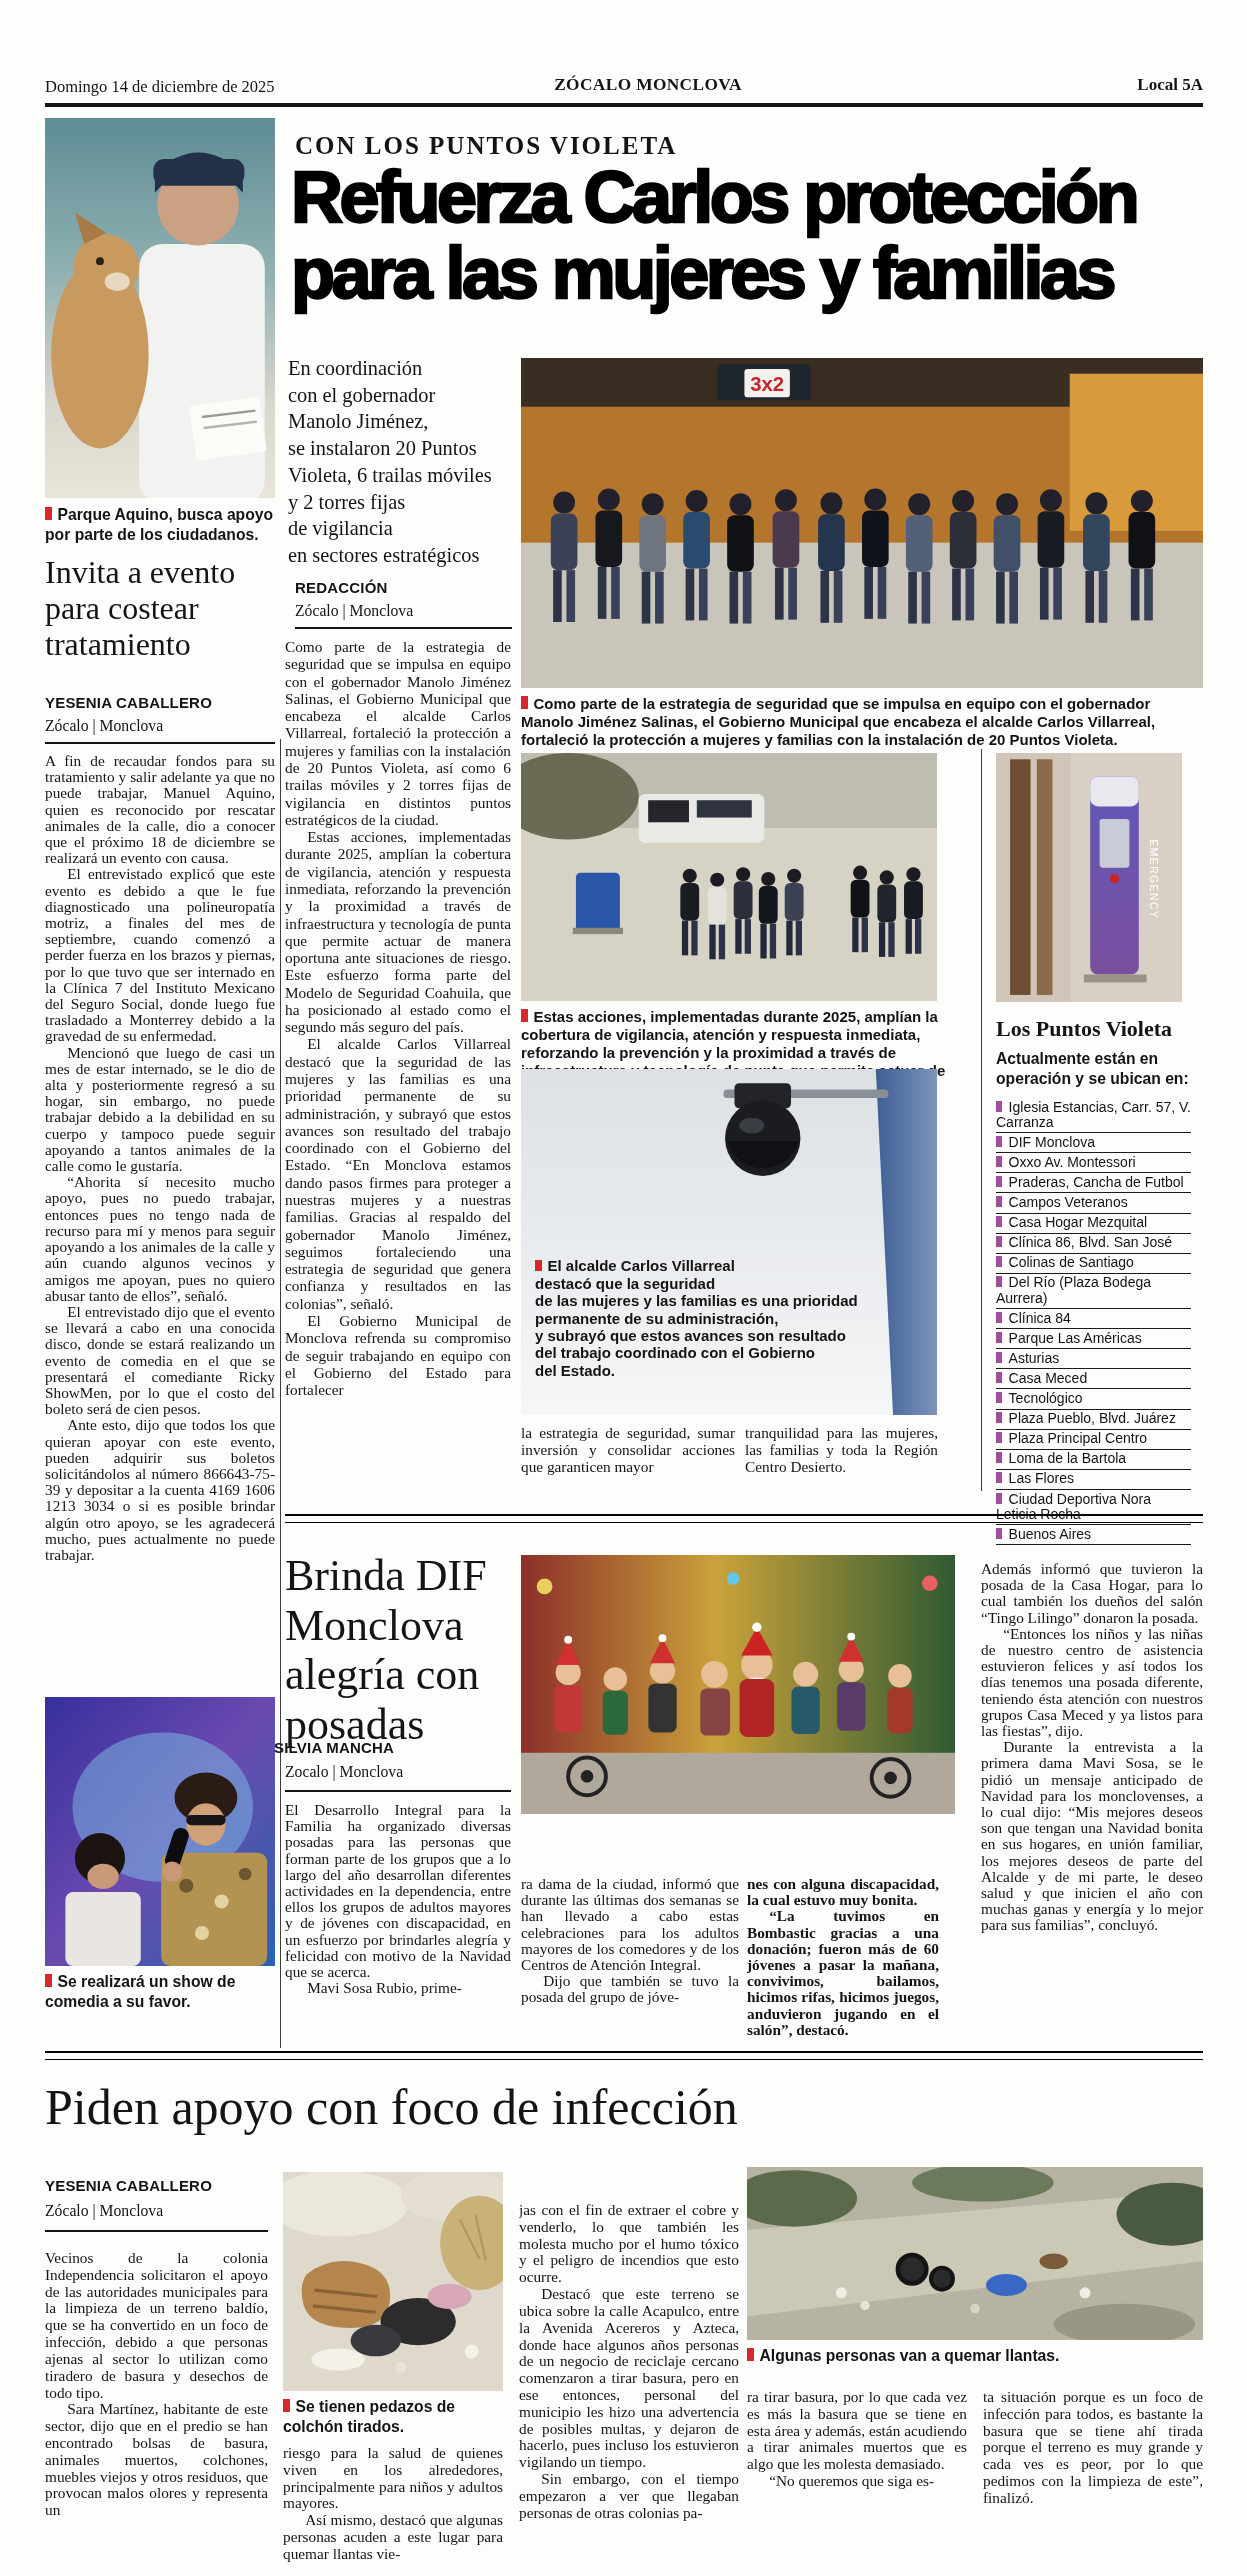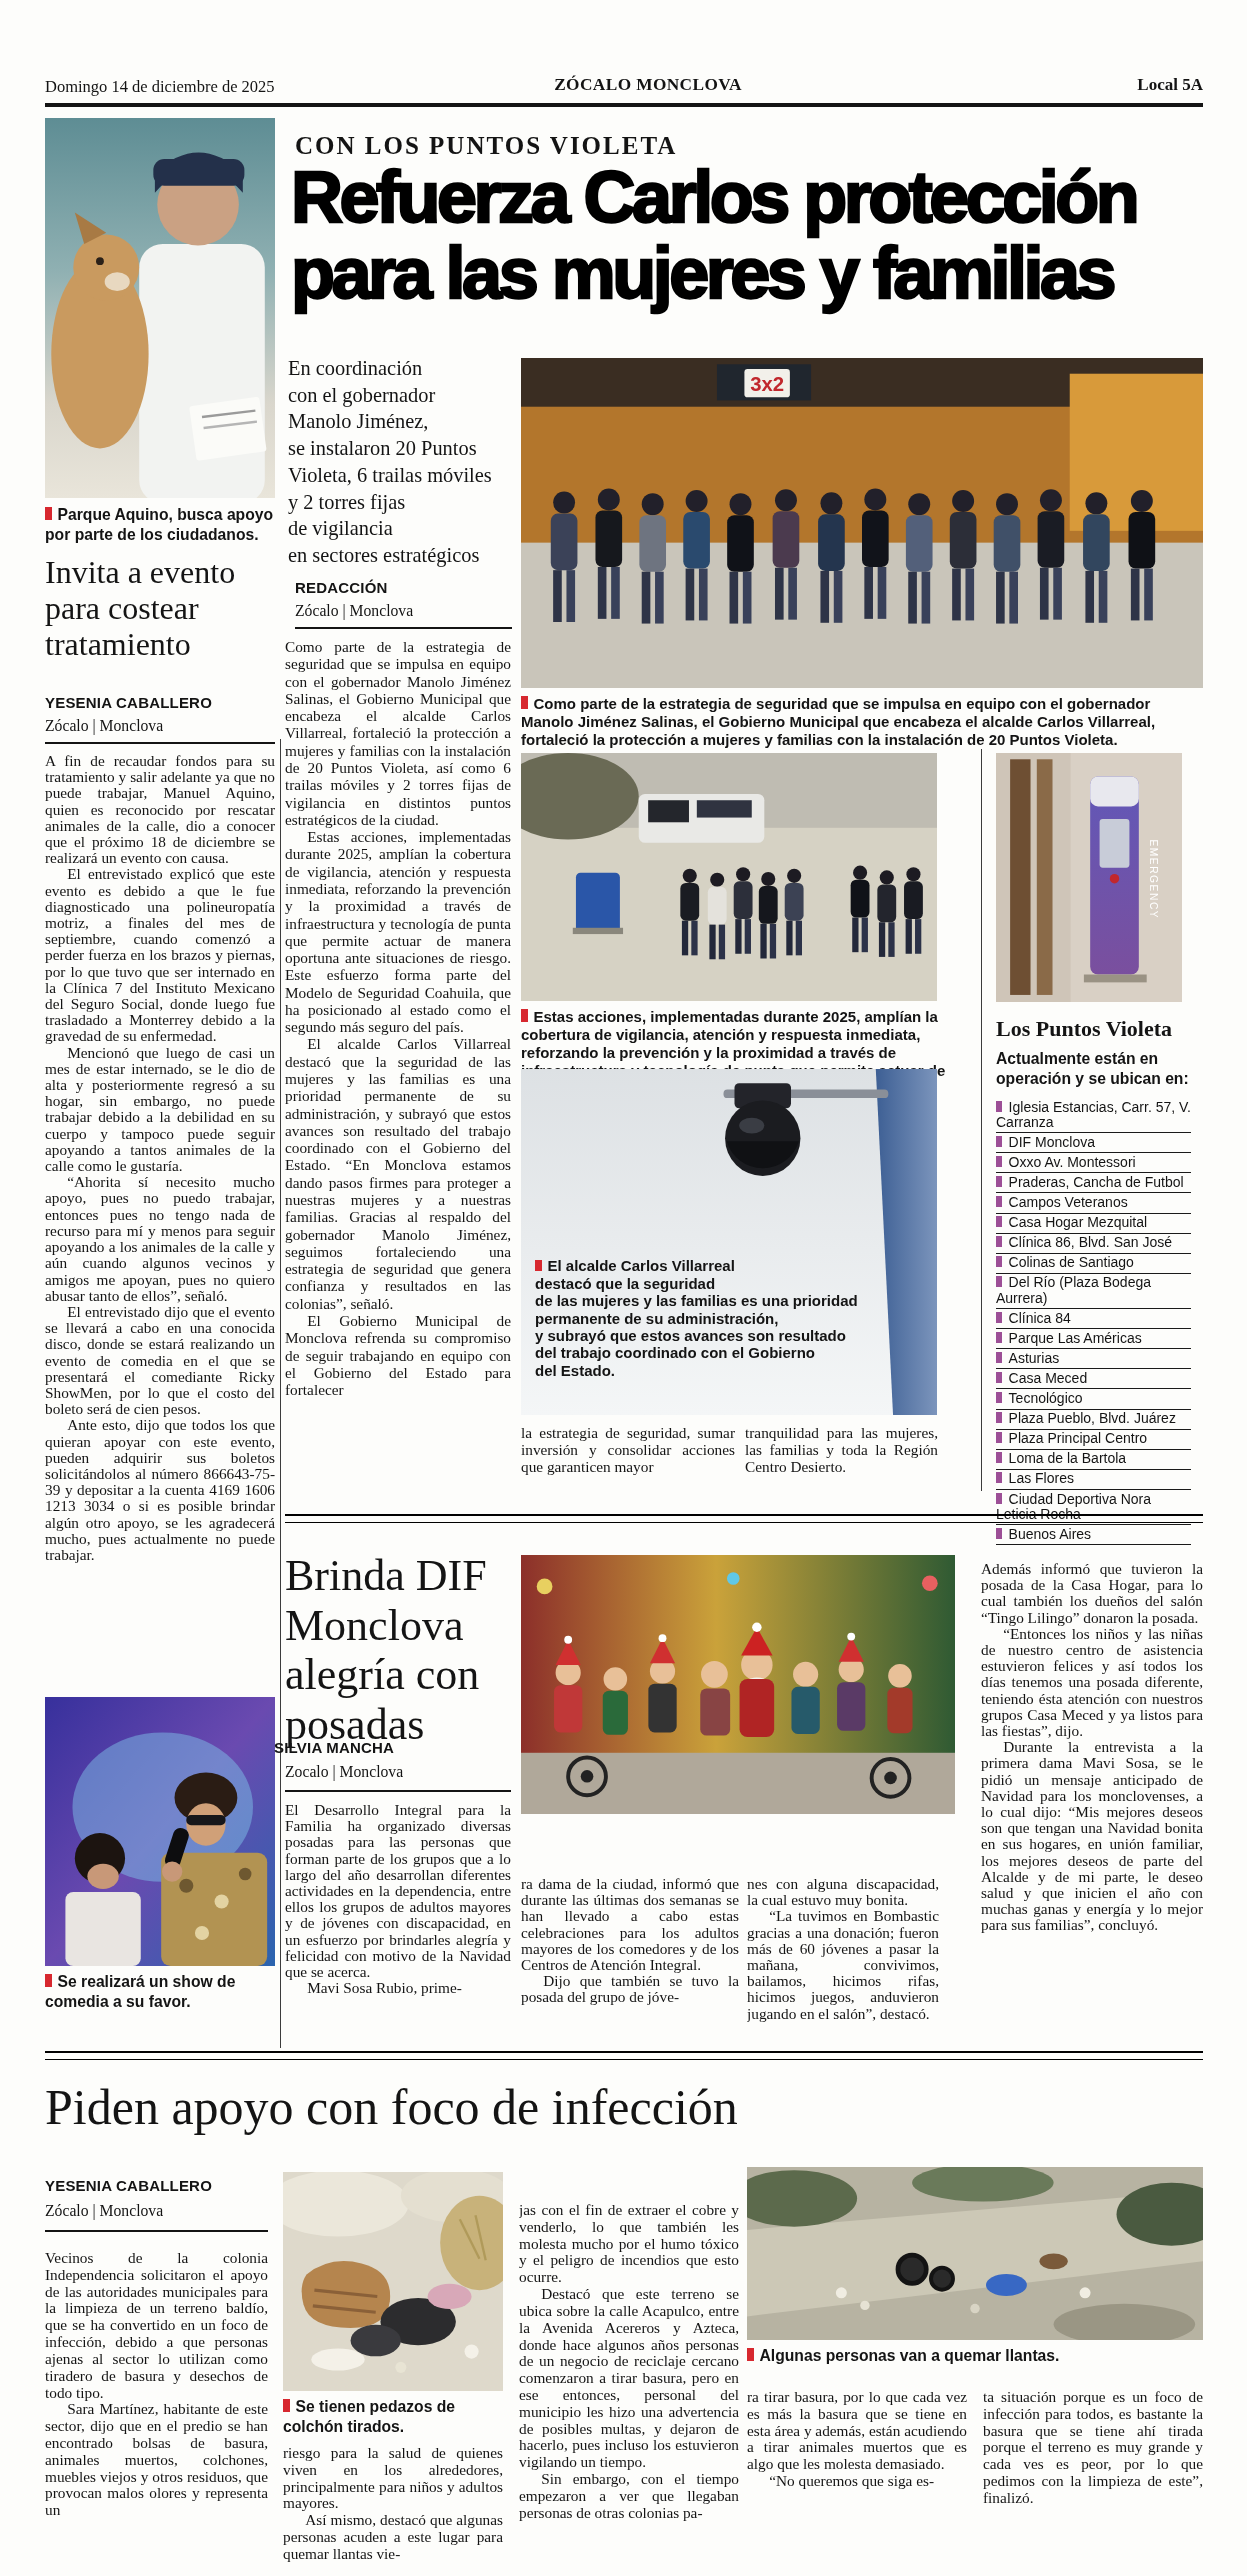--- a/index.html
+++ b/index.html
@@ -350,21 +350,21 @@
         <circle cx="470" cy="284" r="8" fill="#222"></circle>
       <circle cx="30" cy="40" r="10" fill="#e8d060"></circle>
         <circle cx="520" cy="36" r="10" fill="#e86060"></circle>
         <circle cx="270" cy="30" r="8" fill="#60c8e8"></circle>
     </svg>
   </div>
   <div class="abs bt" style="left:521px;top:1876px;width:218px;height:171px;line-height:1.06;">
       <p>ra dama de la ciudad, informó que durante las últimas dos semanas se han llevado a cabo estas celebraciones para los adultos mayores de los comedores y de los Centros de Atención Integral.</p>
       <p>Dijo que también se tuvo la posada del grupo de jóve-</p>
     </div>
-  <div class="abs bt" style="left:747px;top:1876px;width:192px;height:171px;line-height:1.06;">
+  <div class="abs bt" style="left:747px;top:1876px;width:192px;height:171px;line-height:1.06;font-weight:bold;">
       <p>nes con alguna discapacidad, la cual estuvo muy bonita.</p>
       <p>“La tuvimos en Bombastic gracias a una donación; fueron más de 60 jóvenes a pasar la mañana, convivimos, bailamos, hicimos rifas, hicimos juegos, anduvieron jugando en el salón”, destacó.</p>
     </div>
   <div class="abs bt" style="left:981px;top:1561px;width:222px;height:489px;line-height:1.06;">
       <p>Además informó que tuvieron la posada de la Casa Hogar, para lo cual también los dueños del salón “Tingo Lilingo” donaron la posada.</p>
       <p>“Entonces los niños y las niñas de nuestro centro de asistencia estuvieron felices y así todos los días tenemos una posada diferente, teniendo ésta atención con nuestros grupos Casa Meced y ya listos para las fiestas”, dijo.</p>
       <p>Durante la entrevista a la primera dama Mavi Sosa, se le pidió un mensaje anticipado de Navidad para los monclovenses, a lo cual dijo: “Mis mejores deseos son que tengan una Navidad bonita en sus hogares, en unión familiar, los mejores deseos de parte del Alcalde y de mi parte, le deseo salud y que inicien el año con muchas ganas y energía y lo mejor para sus familias”, concluyó.</p>
     </div>
 
   <div class="abs dbl" style="left:45px;top:2051px;width:1158px;"></div>

